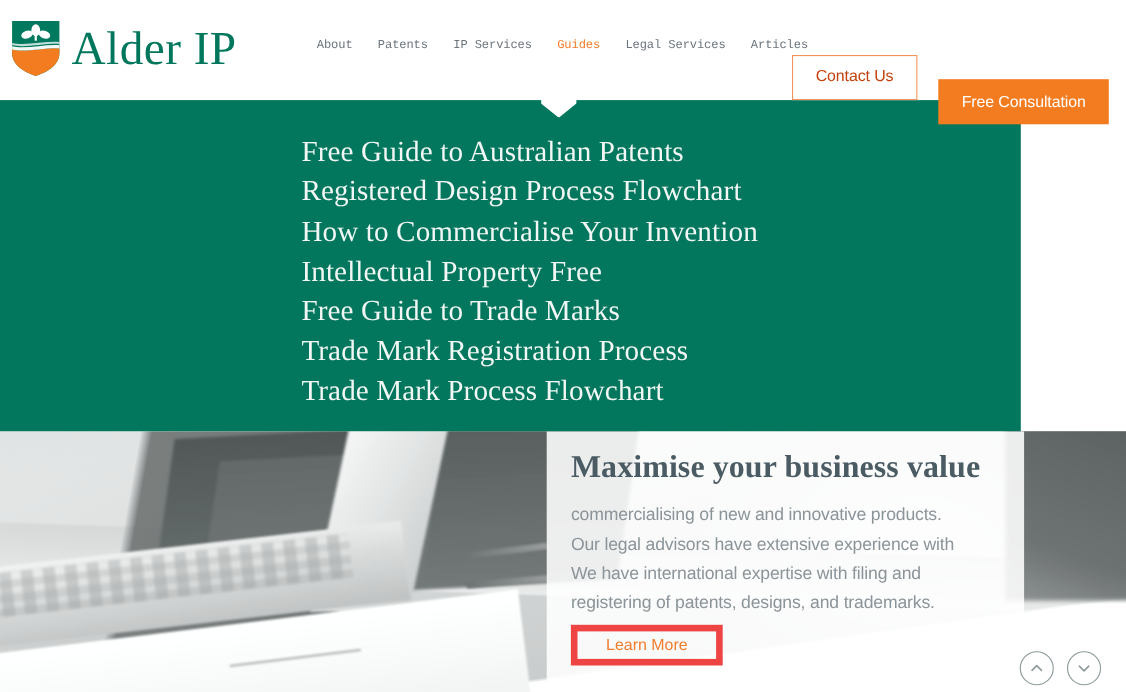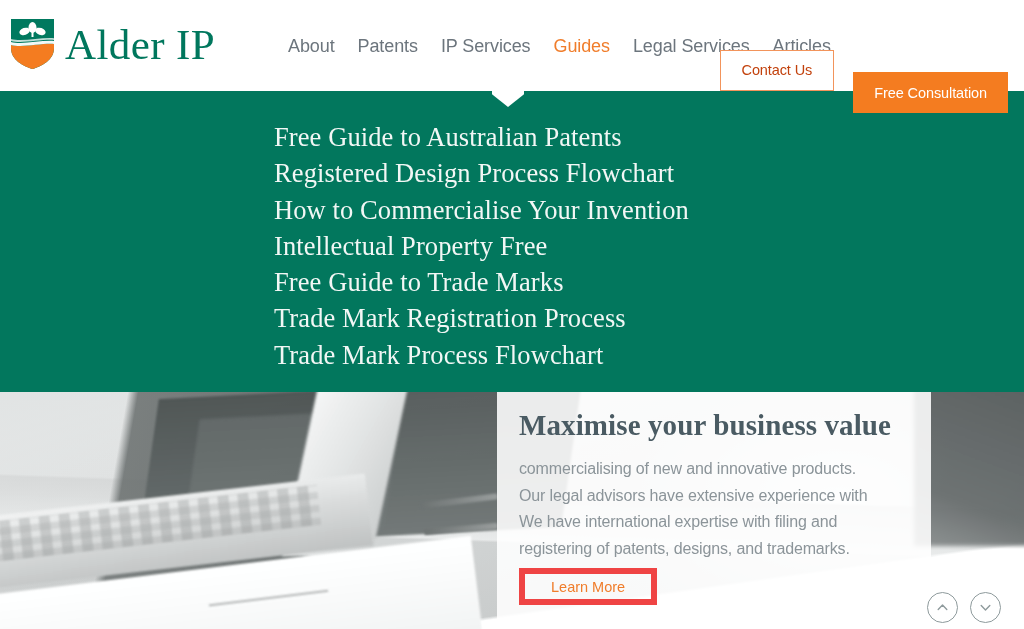--- a/index.html
+++ b/index.html
@@ -58,22 +58,22 @@
   .main-nav {
     position: absolute;
     left: 288px;
     top: 36px;
     display: flex;
     align-items: center;
     gap: 23px;
   }
 
   .nav-link {
-    font-family: Liberation Sans, sans-serif;
-    font-size: 18px;
+    font-family: Liberation Mono, monospace;
+    font-size: 11px;
     color: #6c757d;
     text-decoration: none;
     white-space: nowrap;
     letter-spacing: -0.1px;
   }
   .nav-link.is-active { color: #f07d2b; }
 
   .header-actions {
     position: absolute;
     right: 16px;
@@ -115,21 +115,21 @@
     white-space: nowrap;
     cursor: pointer;
     border-radius: 0;
     margin-top: 45px;
   }
 
   
   .mega-dropdown {
     position: absolute;
     top: 91px; left: 0;
-    width: 1024px;
+    width: 928px;
     height: 301px;
     background: #02775d;
     z-index: 20;
   }
 
   .dropdown-caret {
     position: absolute;
     top: 0;
     left: 492px;
     width: 32px;

